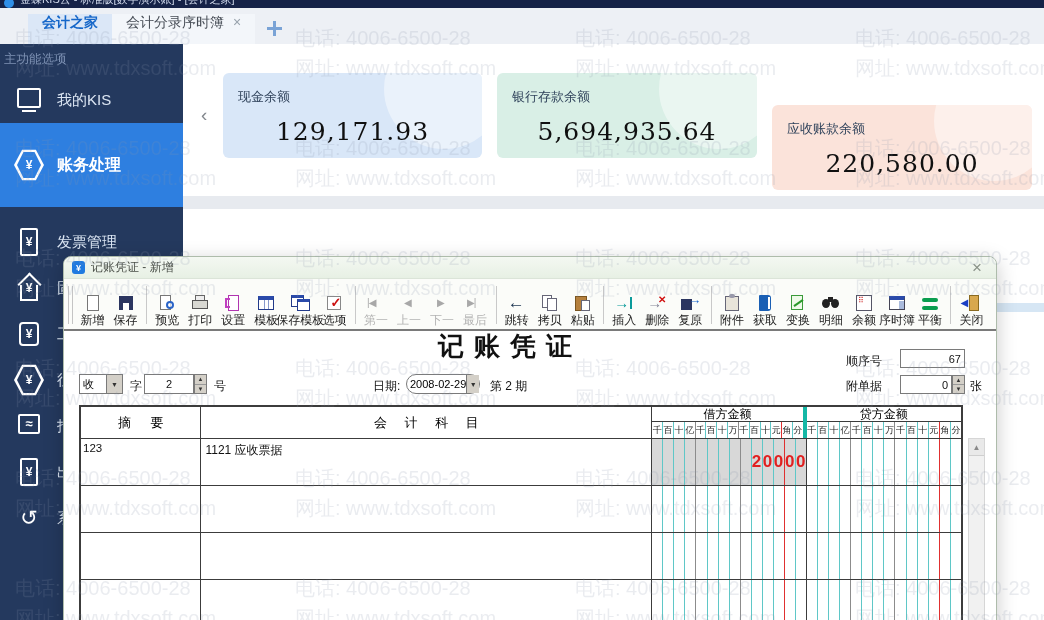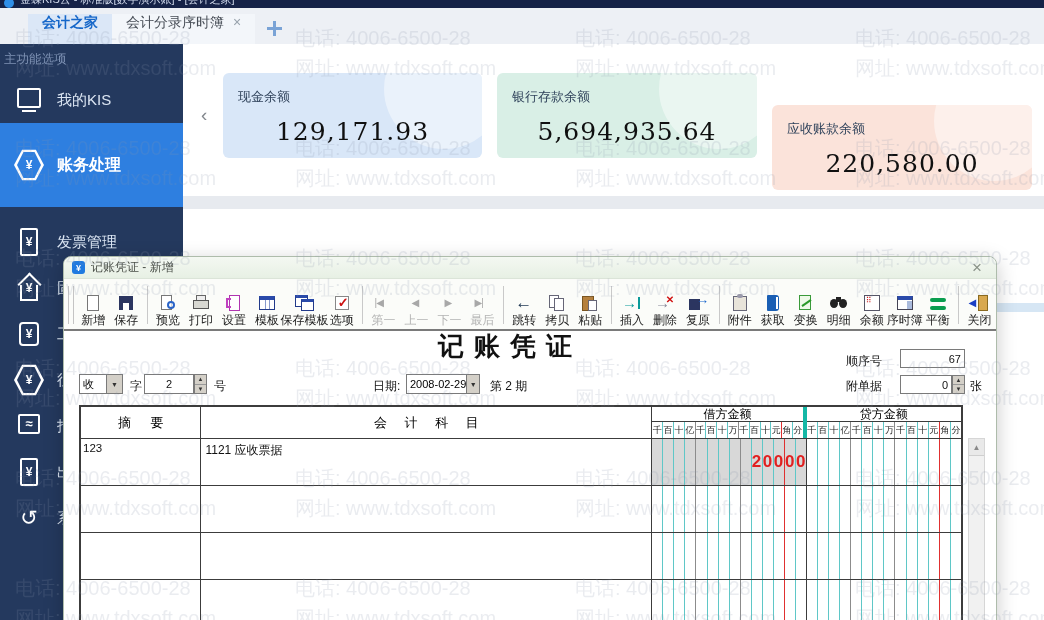--- a/index.html
+++ b/index.html
@@ -63,21 +63,21 @@
   .card.theme-orange { background:#fbe3da; }
 
   
   #modal { position:absolute; left:63px; top:256px; width:934px; height:460px; background:#fff; border:1px solid #aebcab; border-radius:8px 8px 0 0; box-shadow:0 5px 20px rgba(0,0,0,.22); z-index:10; }
   #m-titlebar { height:22px; background:linear-gradient(#f4f8f2,#e7f0e4); border-bottom:1px solid #dbe4d8; border-radius:8px 8px 0 0; display:flex; align-items:center; gap:6px; padding-left:8px; position:relative; }
   #m-titlebar .m-icon { width:13px; height:13px; border-radius:3px; background:#1f7ae0; color:#fff; font-size:9px; font-weight:bold; display:flex; align-items:center; justify-content:center; }
   #m-titlebar .m-title { font-size:12px; color:#4a4f48; }
   #m-close { position:absolute; right:14px; top:1px; font-size:17px; color:#8a9288; cursor:pointer; }
 
   
-  #m-toolbar { height:52px; display:flex; align-items:stretch; padding:2px 0 0 4px; border-bottom:2px solid #7a7a7a; background:#fbfcf9; }
+  #m-toolbar { height:52px; display:flex; align-items:stretch; padding:2px 8px 0 4px; border-bottom:2px solid #7a7a7a; background:#fbfcf9; }
   .tb-grip { width:7px; border-left:1px solid #c4c4c4; border-right:1px solid #c4c4c4; margin:5px 3px 5px 0; }
   .tb-sep { width:1px; background:#c9c9c9; margin:5px 4px; }
   .tb-btn { min-width:33px; padding:4px 3px 2px; display:flex; flex-direction:column; align-items:center; justify-content:flex-end; gap:2px; cursor:pointer; }
   .tb-btn span { font-size:12px; color:#1c1c1c; line-height:1.1; white-space:nowrap; }
   .tb-btn.disabled span { color:#b3b3b3; }
   .ti { width:22px; height:17px; position:relative; }
   .ti::before, .ti::after { box-sizing:border-box; }
   
   .ic-new-doc-icon::before { content:''; position:absolute; left:5px; top:0; width:12px; height:16px; background:#fff; border:1px solid #777; }
   .ic-save-icon::before { content:''; position:absolute; left:4px; top:1px; width:14px; height:14px; background:#2b3560; }
@@ -399,21 +399,21 @@
     </div>
     <span class="v-label" style="left:66px; top:121px;">字</span>
     <div class="v-input center" style="left:80px; top:117px; width:50px; height:20px;">2</div>
     <div class="v-spin" style="left:130px; top:117px; height:20px;">
         <i>▲</i>
         <i>▼</i>
       </div>
     <span class="v-label" style="left:150px; top:121px;">号</span>
 
     <span class="v-label" style="left:309px; top:121px;">日期:</span>
-    <div class="v-select" style="left:342px; top:117px; width:74px; height:20px;">
+    <div class="v-select" style="left:342px; top:117px; width:74px; height:20px;border-radius:10px;">
       <span class="sel-text">2008-02-29</span>
       <span class="sel-btn">▼</span>
     </div>
     <span class="v-label" style="left:426px; top:121px;">第 2 期</span>
 
     <span class="v-label" style="left:782px; top:121px;">附单据</span>
     <div class="v-input right" style="left:836px; top:118px; width:52px; height:19px;">0</div>
     <div class="v-spin" style="left:888px; top:118px; height:19px;">
         <i>▲</i>
         <i>▼</i>

